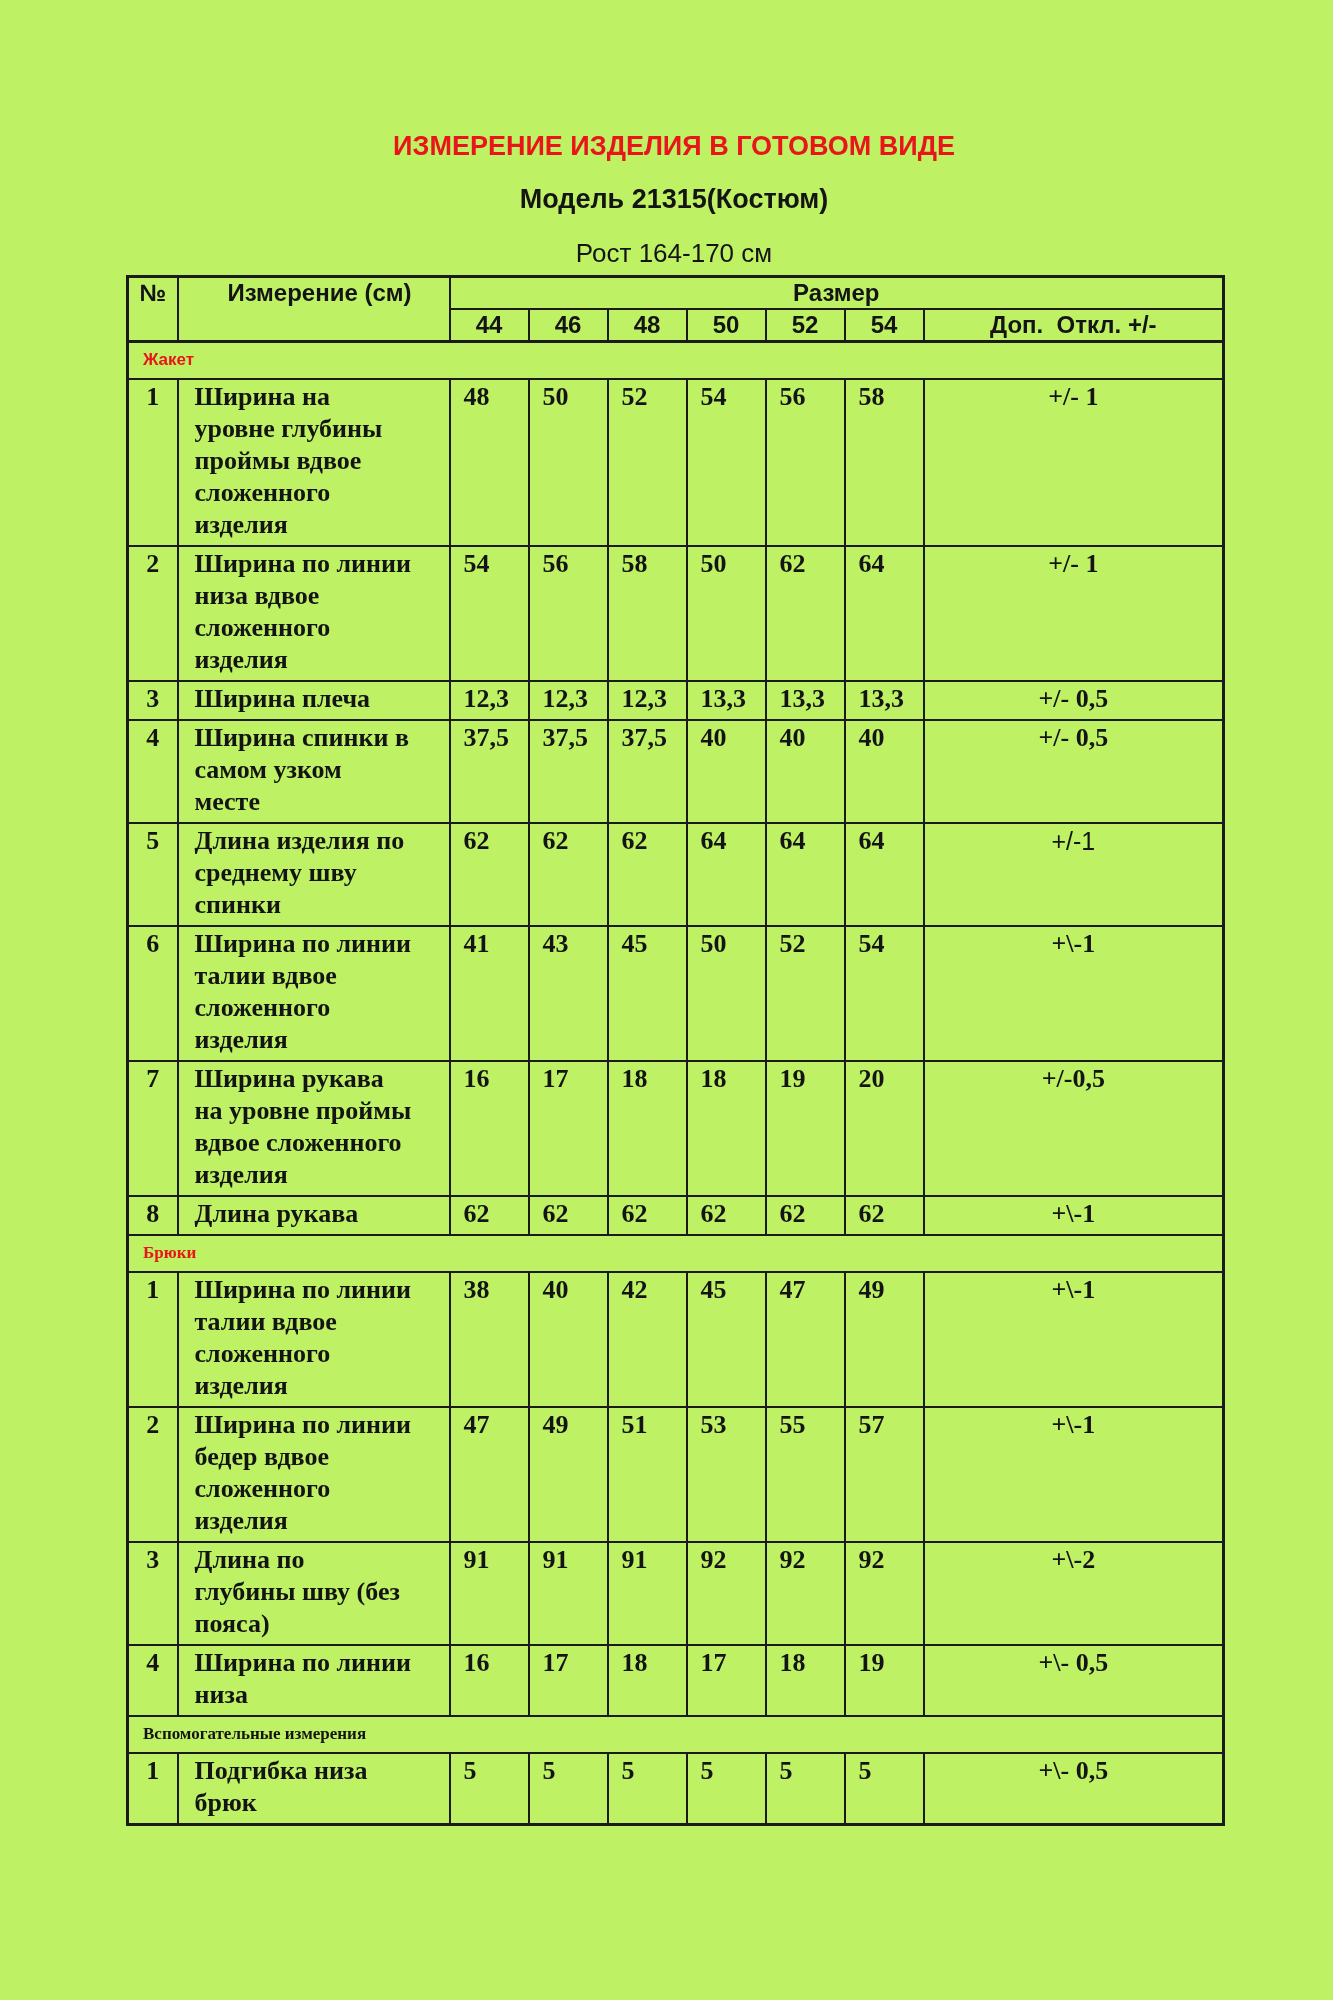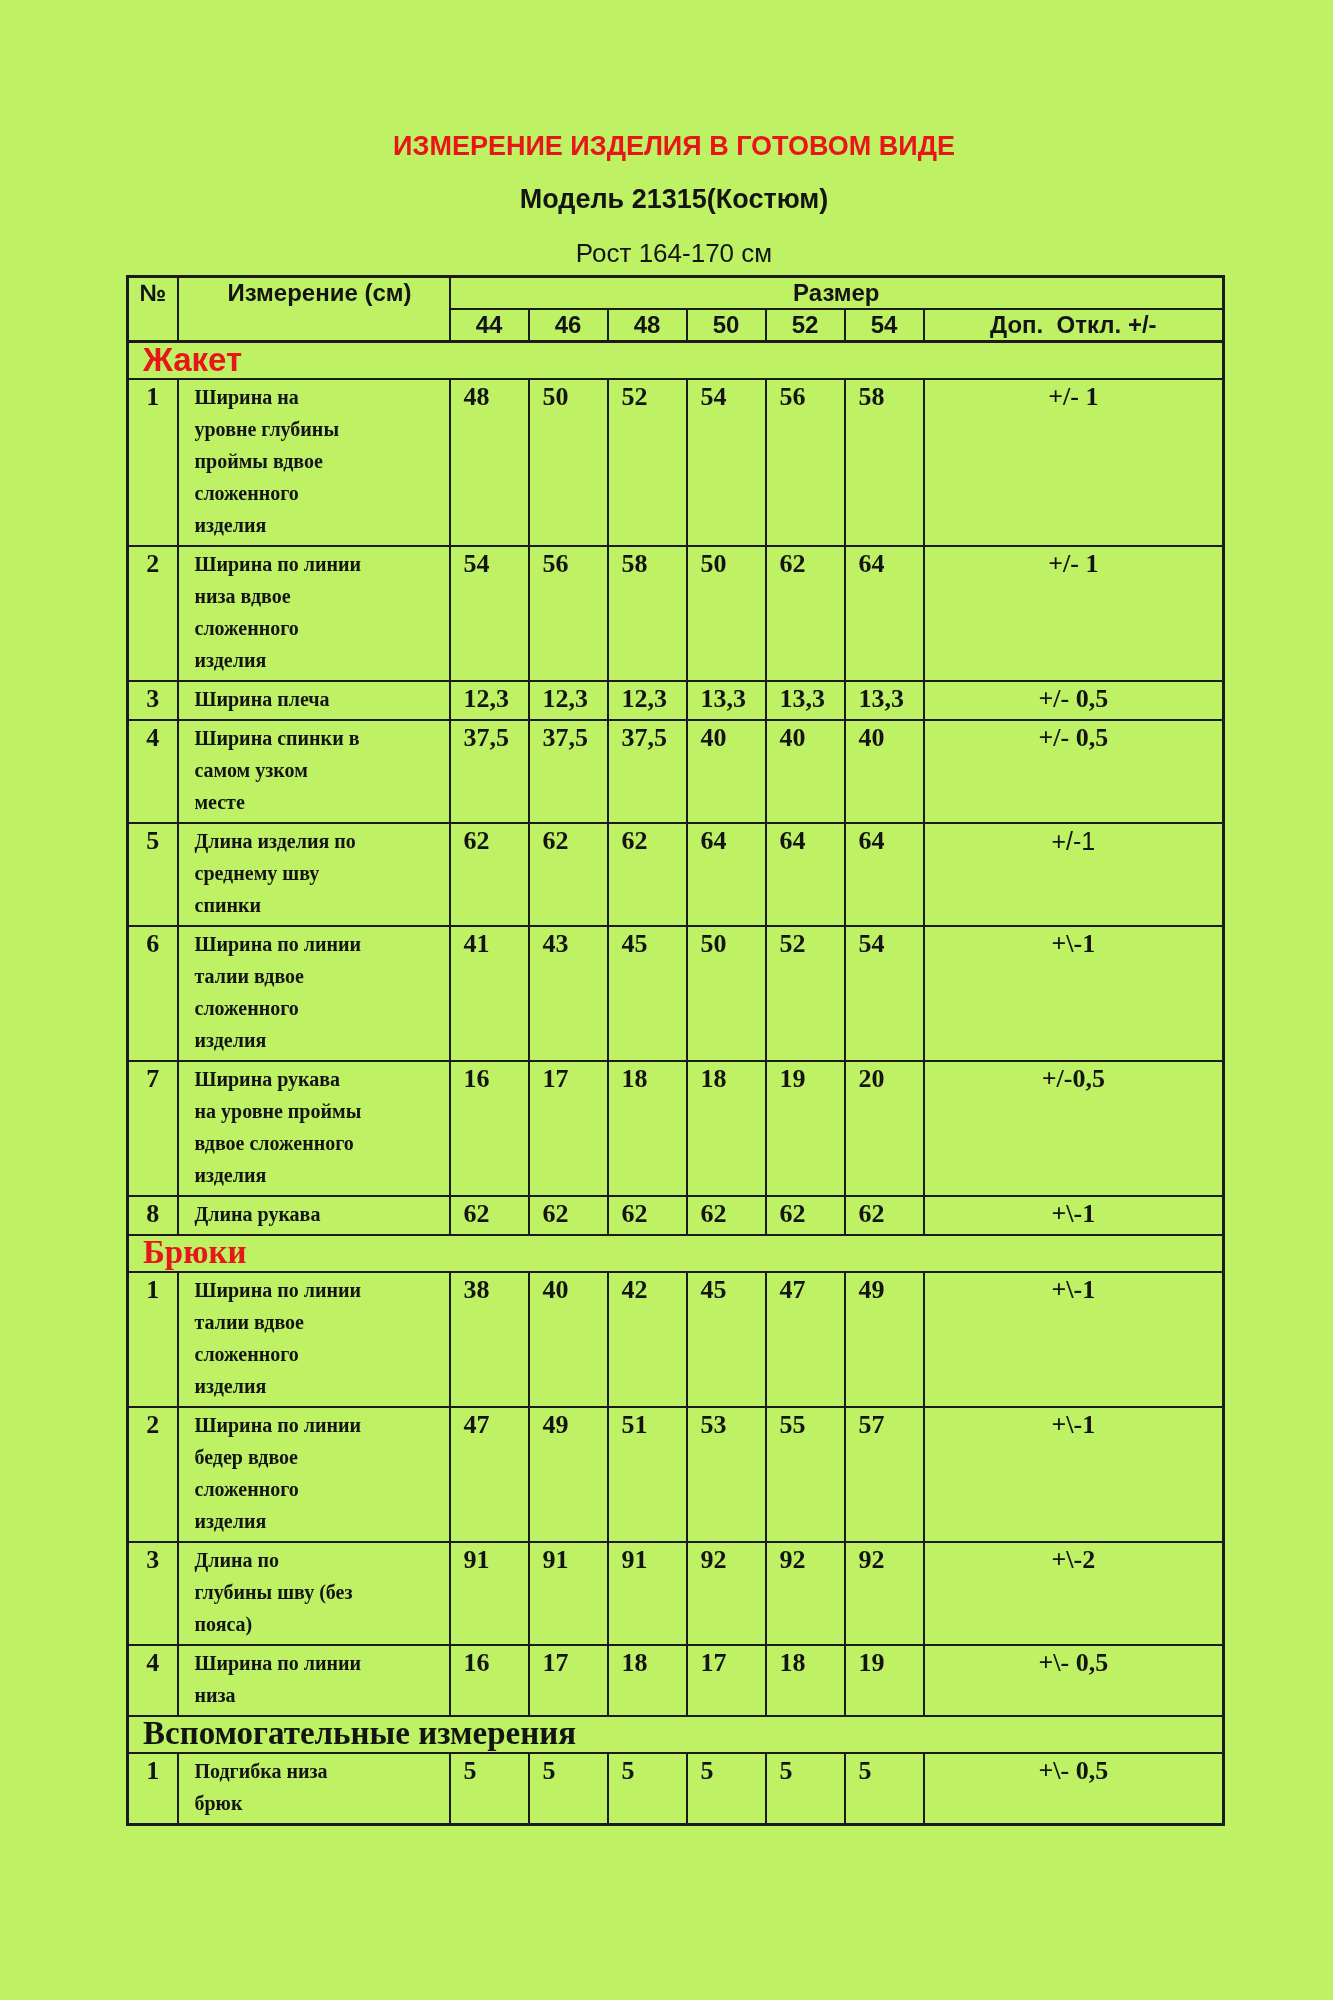--- a/index.html
+++ b/index.html
@@ -48,38 +48,38 @@
   thead th.htol  { white-space: pre; }
   thead tr.hrow2 th { border-bottom: 3px solid var(--line); height: 31px; border-radius: 12px; }
   thead th[rowspan] { border-bottom: 3px solid var(--line); }
 
   td.num {
     font-family: "Liberation Serif", serif; font-weight: bold;
     font-size: 26px; line-height: 32px; text-align: center; padding-top: 1px;
   }
   td.name {
     font-family: "Liberation Serif", serif; font-weight: bold;
-    font-size: 20px; line-height: 32px;
+    font-size: 26px; line-height: 32px;
     padding: 1px 6px 4px 16px; white-space: pre-line;
   }
   td.val {
     font-family: "Liberation Serif", serif; font-weight: bold;
     font-size: 26px; line-height: 32px;
     text-align: left; padding: 1px 2px 1px 13px;
   }
   td.tol {
     font-family: "Liberation Serif", serif; font-weight: bold;
     font-size: 26px; line-height: 32px; text-align: center; padding-top: 1px;
   }
   td.tol.light {
     font-family: "Liberation Sans", sans-serif;
     font-weight: normal; font-size: 25px;
   }
   td.section {
-    font-size: 33px; line-height: 31px; font-weight: bold;
+    font-size: 17px; line-height: 31px; font-weight: bold;
     padding: 1px 4px 3px 14px;
   }
   td.section.accent { color: var(--accent); }
   td.section.sans  { font-family: "Liberation Sans", sans-serif; }
   td.section.serif { font-family: "Liberation Serif", serif; }
 </style>
 </head>
 <body>
 
 <div class="page">

